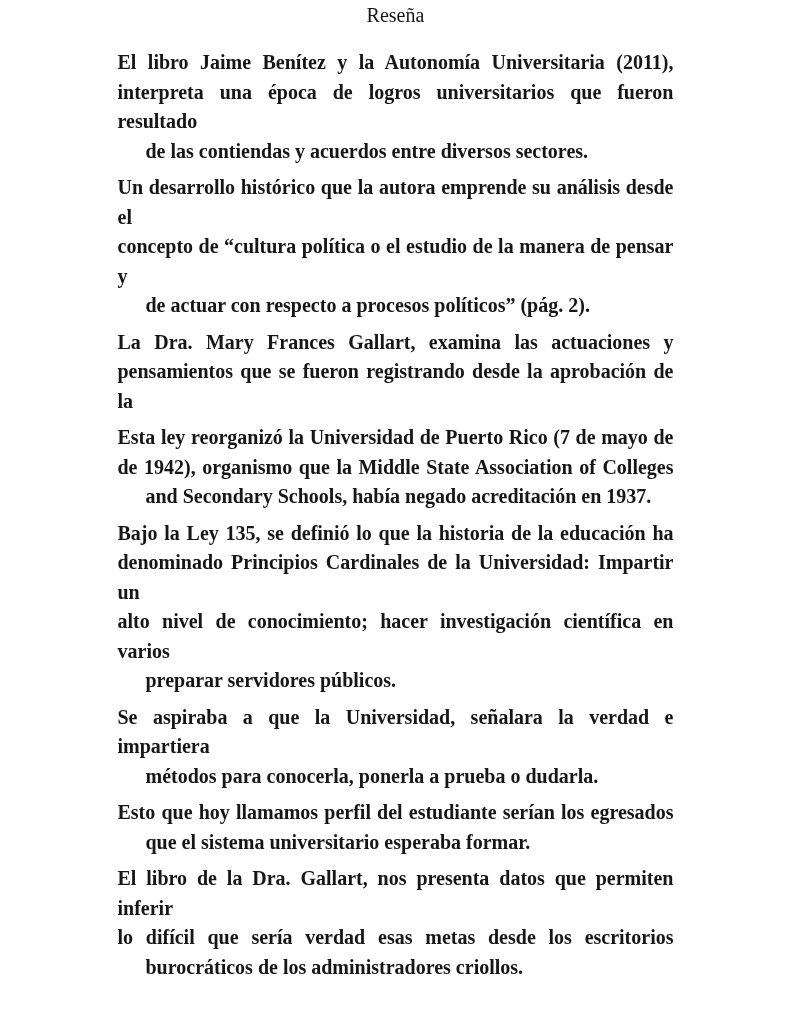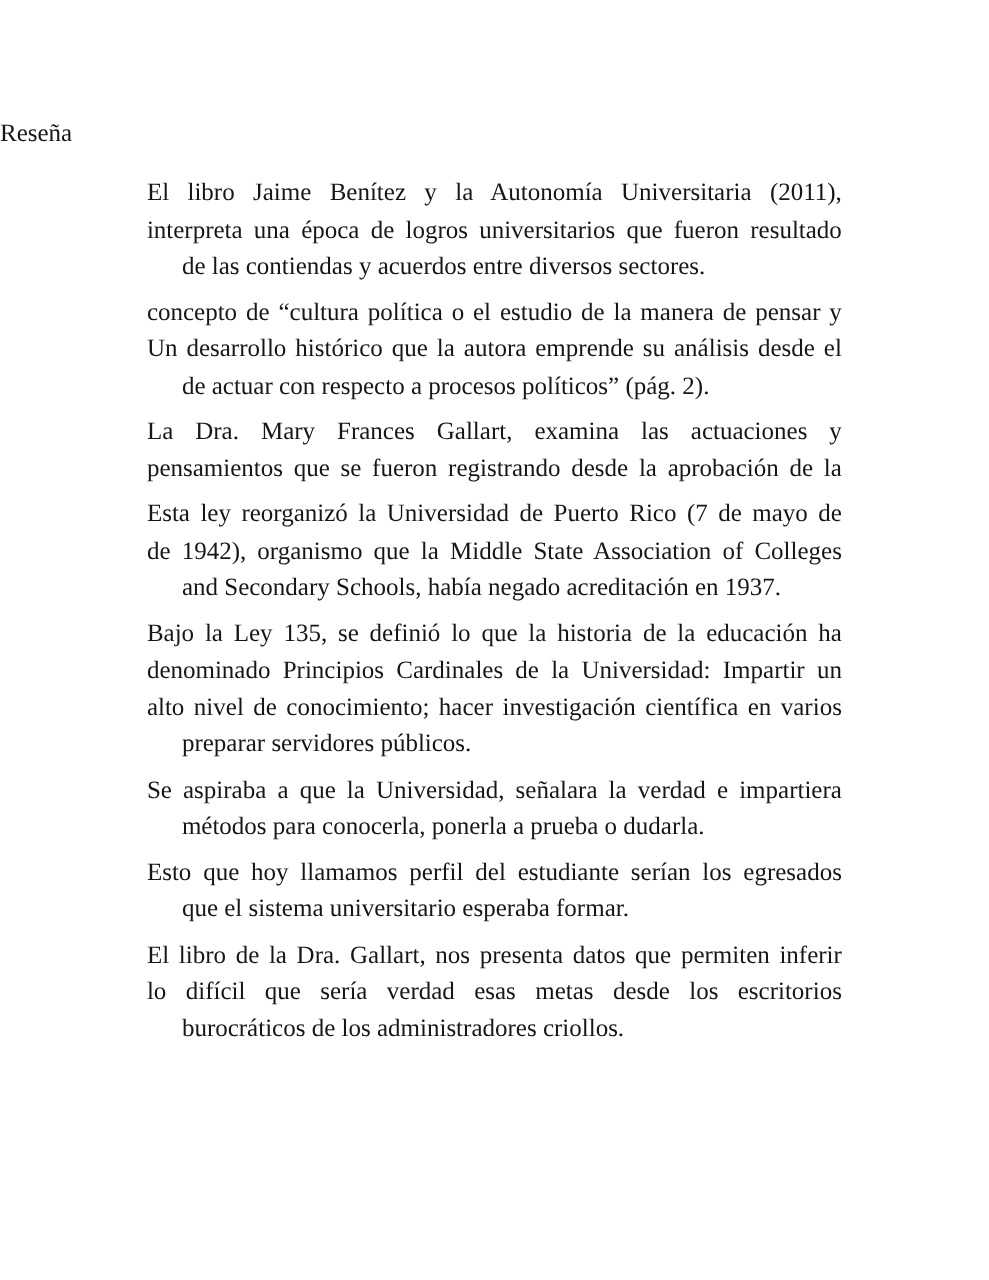--- a/index.html
+++ b/index.html
@@ -12,29 +12,29 @@
     width: 791px;
     height: 1024px;
     background: #ffffff;
     overflow: hidden;
     font-family: "Liberation Serif", "DejaVu Serif", serif;
     color: #161616;
     -webkit-font-smoothing: antialiased;
   }
   .doc-title {
     margin: 0;
-    padding-top: 92px;
-    text-align: left;
+    text-align: center;
     font-size: 20px;
     font-weight: normal;
     line-height: 30px;
   }
   .doc-body {
     width: 556px;
     margin: 18px auto 0 auto;
+    font-weight: bold;
   }
   .para {
     margin: 0 0 7px 0;
     font-size: 20px;
     line-height: 29.5px;
   }
   .line {
     display: block;
     text-align: justify;
     text-align-last: justify;
@@ -54,22 +54,22 @@
 
   <div class="doc-body">
 
     <p class="para">
       <span class="line">El libro Jaime Benítez y la Autonomía Universitaria (2011),</span>
       <span class="line">interpreta una época de logros universitarios que fueron resultado</span>
       <span class="line last">de las contiendas y acuerdos entre diversos sectores.</span>
     </p>
 
     <p class="para">
+      <span class="line">Un desarrollo histórico que la autora emprende su análisis desde el</span>
       <span class="line">concepto de “cultura política o el estudio de la manera de pensar y</span>
-      <span class="line">Un desarrollo histórico que la autora emprende su análisis desde el</span>
       <span class="line last">de actuar con respecto a procesos políticos” (pág. 2).</span>
     </p>
 
     <p class="para">
       <span class="line">La Dra. Mary Frances Gallart, examina las actuaciones y</span>
       <span class="line">pensamientos que se fueron registrando desde la aprobación de la</span>
     </p>
 
     <p class="para">
       <span class="line">Esta ley reorganizó la Universidad de Puerto Rico (7 de mayo de</span>

